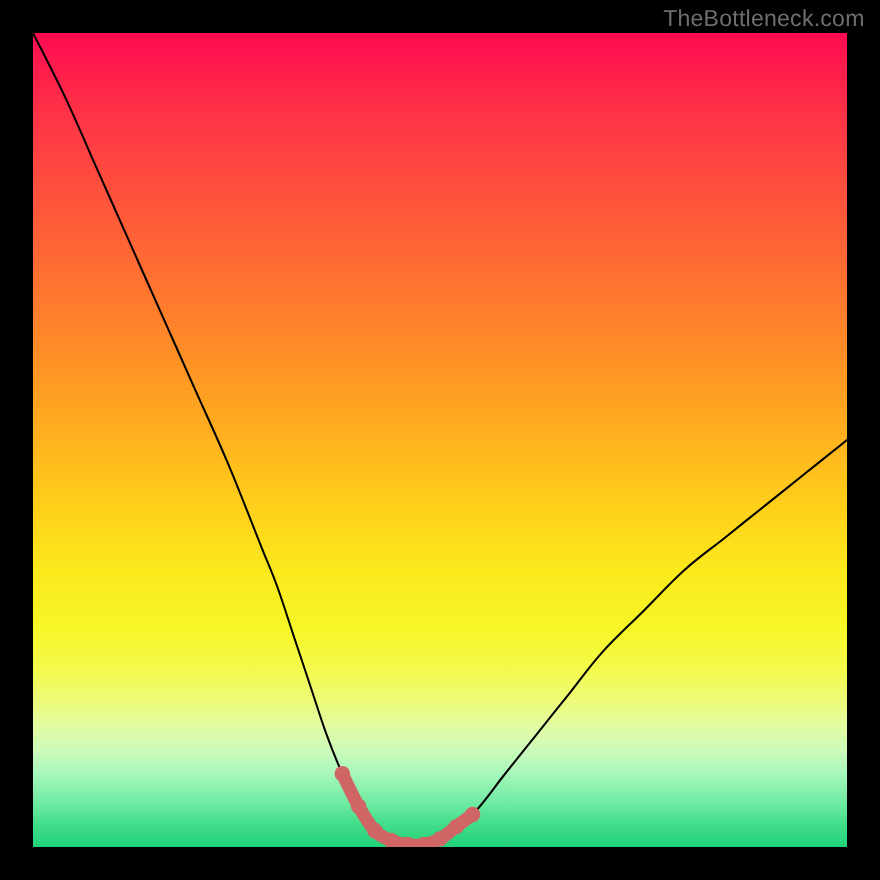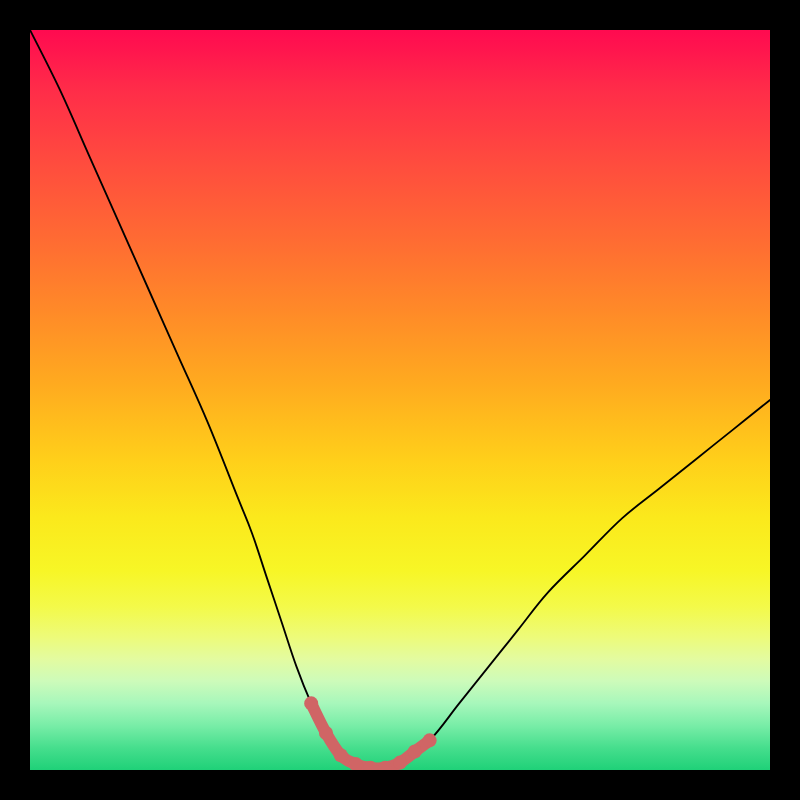--- a/index.html
+++ b/index.html
@@ -63,20 +63,21 @@
     font-weight: 400;
     letter-spacing: 0.2px;
     user-select: none;
   }
 </style>
 </head>
 <body>
 
 <div class="stage">
 
+  <div class="watermark">TheBottleneck.com</div>
 
   <div class="plot">
     <div class="gradient-bg"></div>
 
     <svg class="svg-layer" viewBox="0 0 100 100" preserveAspectRatio="none">
 
       <path id="curve-path" fill="none" stroke="#000" stroke-width="0.25" stroke-linecap="round" stroke-linejoin="round" d="M 0.00 0.00 C 0.72 1.44, 2.56 4.94, 4.00 8.00 C 5.44 11.06, 6.56 13.76, 8.00 17.00 C 9.44 20.24, 10.56 22.76, 12.00 26.00 C 13.44 29.24, 14.56 31.76, 16.00 35.00 C 17.44 38.24, 18.56 40.76, 20.00 44.00 C 21.44 47.24, 22.56 49.58, 24.00 53.00 C 25.44 56.42, 26.92 60.30, 28.00 63.00 C 29.08 65.70, 29.28 66.02, 30.00 68.00 C 30.72 69.98, 31.28 71.84, 32.00 74.00 C 32.72 76.16, 33.28 77.84, 34.00 80.00 C 34.72 82.16, 35.28 84.02, 36.00 86.00 C 36.72 87.98, 37.28 89.38, 38.00 91.00 C 38.72 92.62, 39.28 93.74, 40.00 95.00 C 40.72 96.26, 41.28 97.28, 42.00 98.00 C 42.72 98.72, 43.28 98.64, 44.00 99.00 C 44.72 99.36, 45.28 99.82, 46.00 100.00 C 46.72 100.18, 47.28 100.18, 48.00 100.00 C 48.72 99.82, 48.92 99.72, 50.00 99.00 C 51.08 98.28, 52.56 97.44, 54.00 96.00 C 55.44 94.56, 56.56 92.80, 58.00 91.00 C 59.44 89.20, 60.56 87.80, 62.00 86.00 C 63.44 84.20, 64.56 82.80, 66.00 81.00 C 67.44 79.20, 68.38 77.80, 70.00 76.00 C 71.62 74.20, 73.20 72.80, 75.00 71.00 C 76.80 69.20, 78.20 67.62, 80.00 66.00 C 81.80 64.38, 83.20 63.44, 85.00 62.00 C 86.80 60.56, 88.20 59.44, 90.00 58.00 C 91.80 56.56, 93.20 55.44, 95.00 54.00 C 96.80 52.56, 99.10 50.72, 100.00 50.00"></path>
 
       <path id="highlight-path" fill="none" stroke="#d06565" stroke-width="1.6" stroke-linecap="round" stroke-linejoin="round" d="M 38.00 91.00 C 38.36 91.72, 39.28 93.74, 40.00 95.00 C 40.72 96.26, 41.28 97.24, 42.00 98.00 C 42.72 98.76, 43.28 98.89, 44.00 99.20 C 44.72 99.51, 45.28 99.61, 46.00 99.70 C 46.72 99.79, 47.28 99.83, 48.00 99.70 C 48.72 99.57, 49.28 99.40, 50.00 99.00 C 50.72 98.60, 51.28 98.04, 52.00 97.50 C 52.72 96.96, 53.64 96.27, 54.00 96.00"></path>
 

